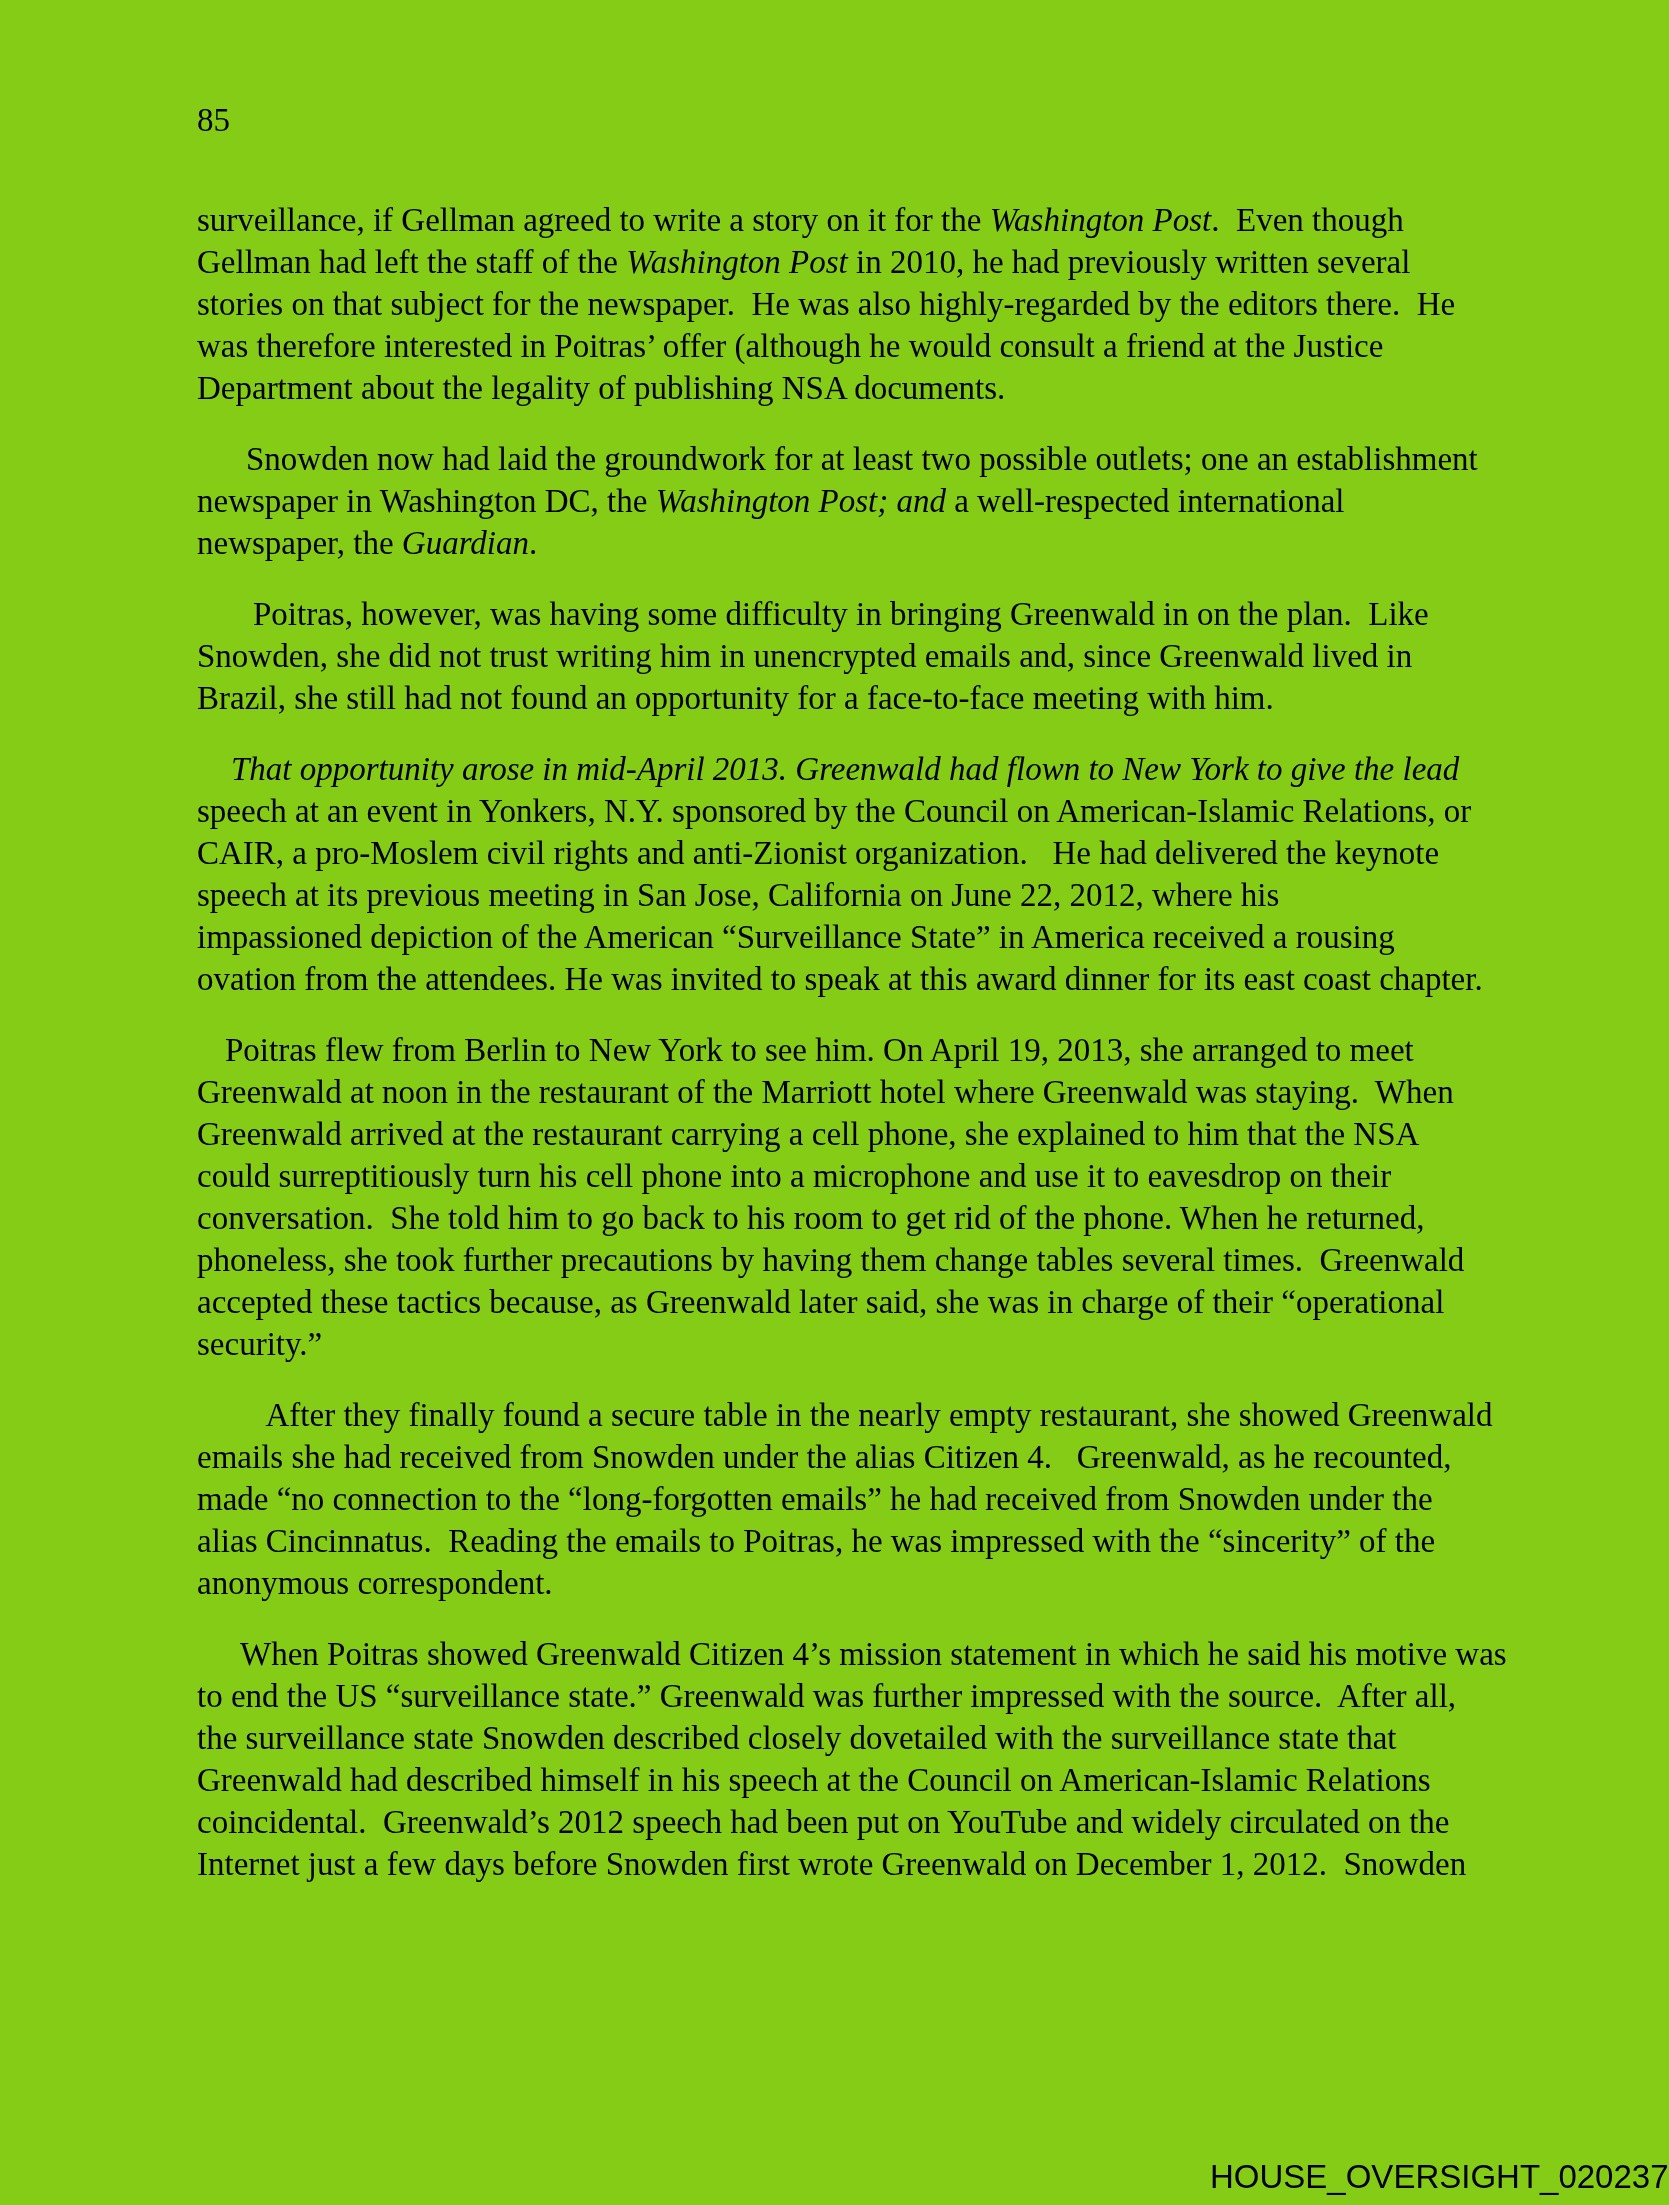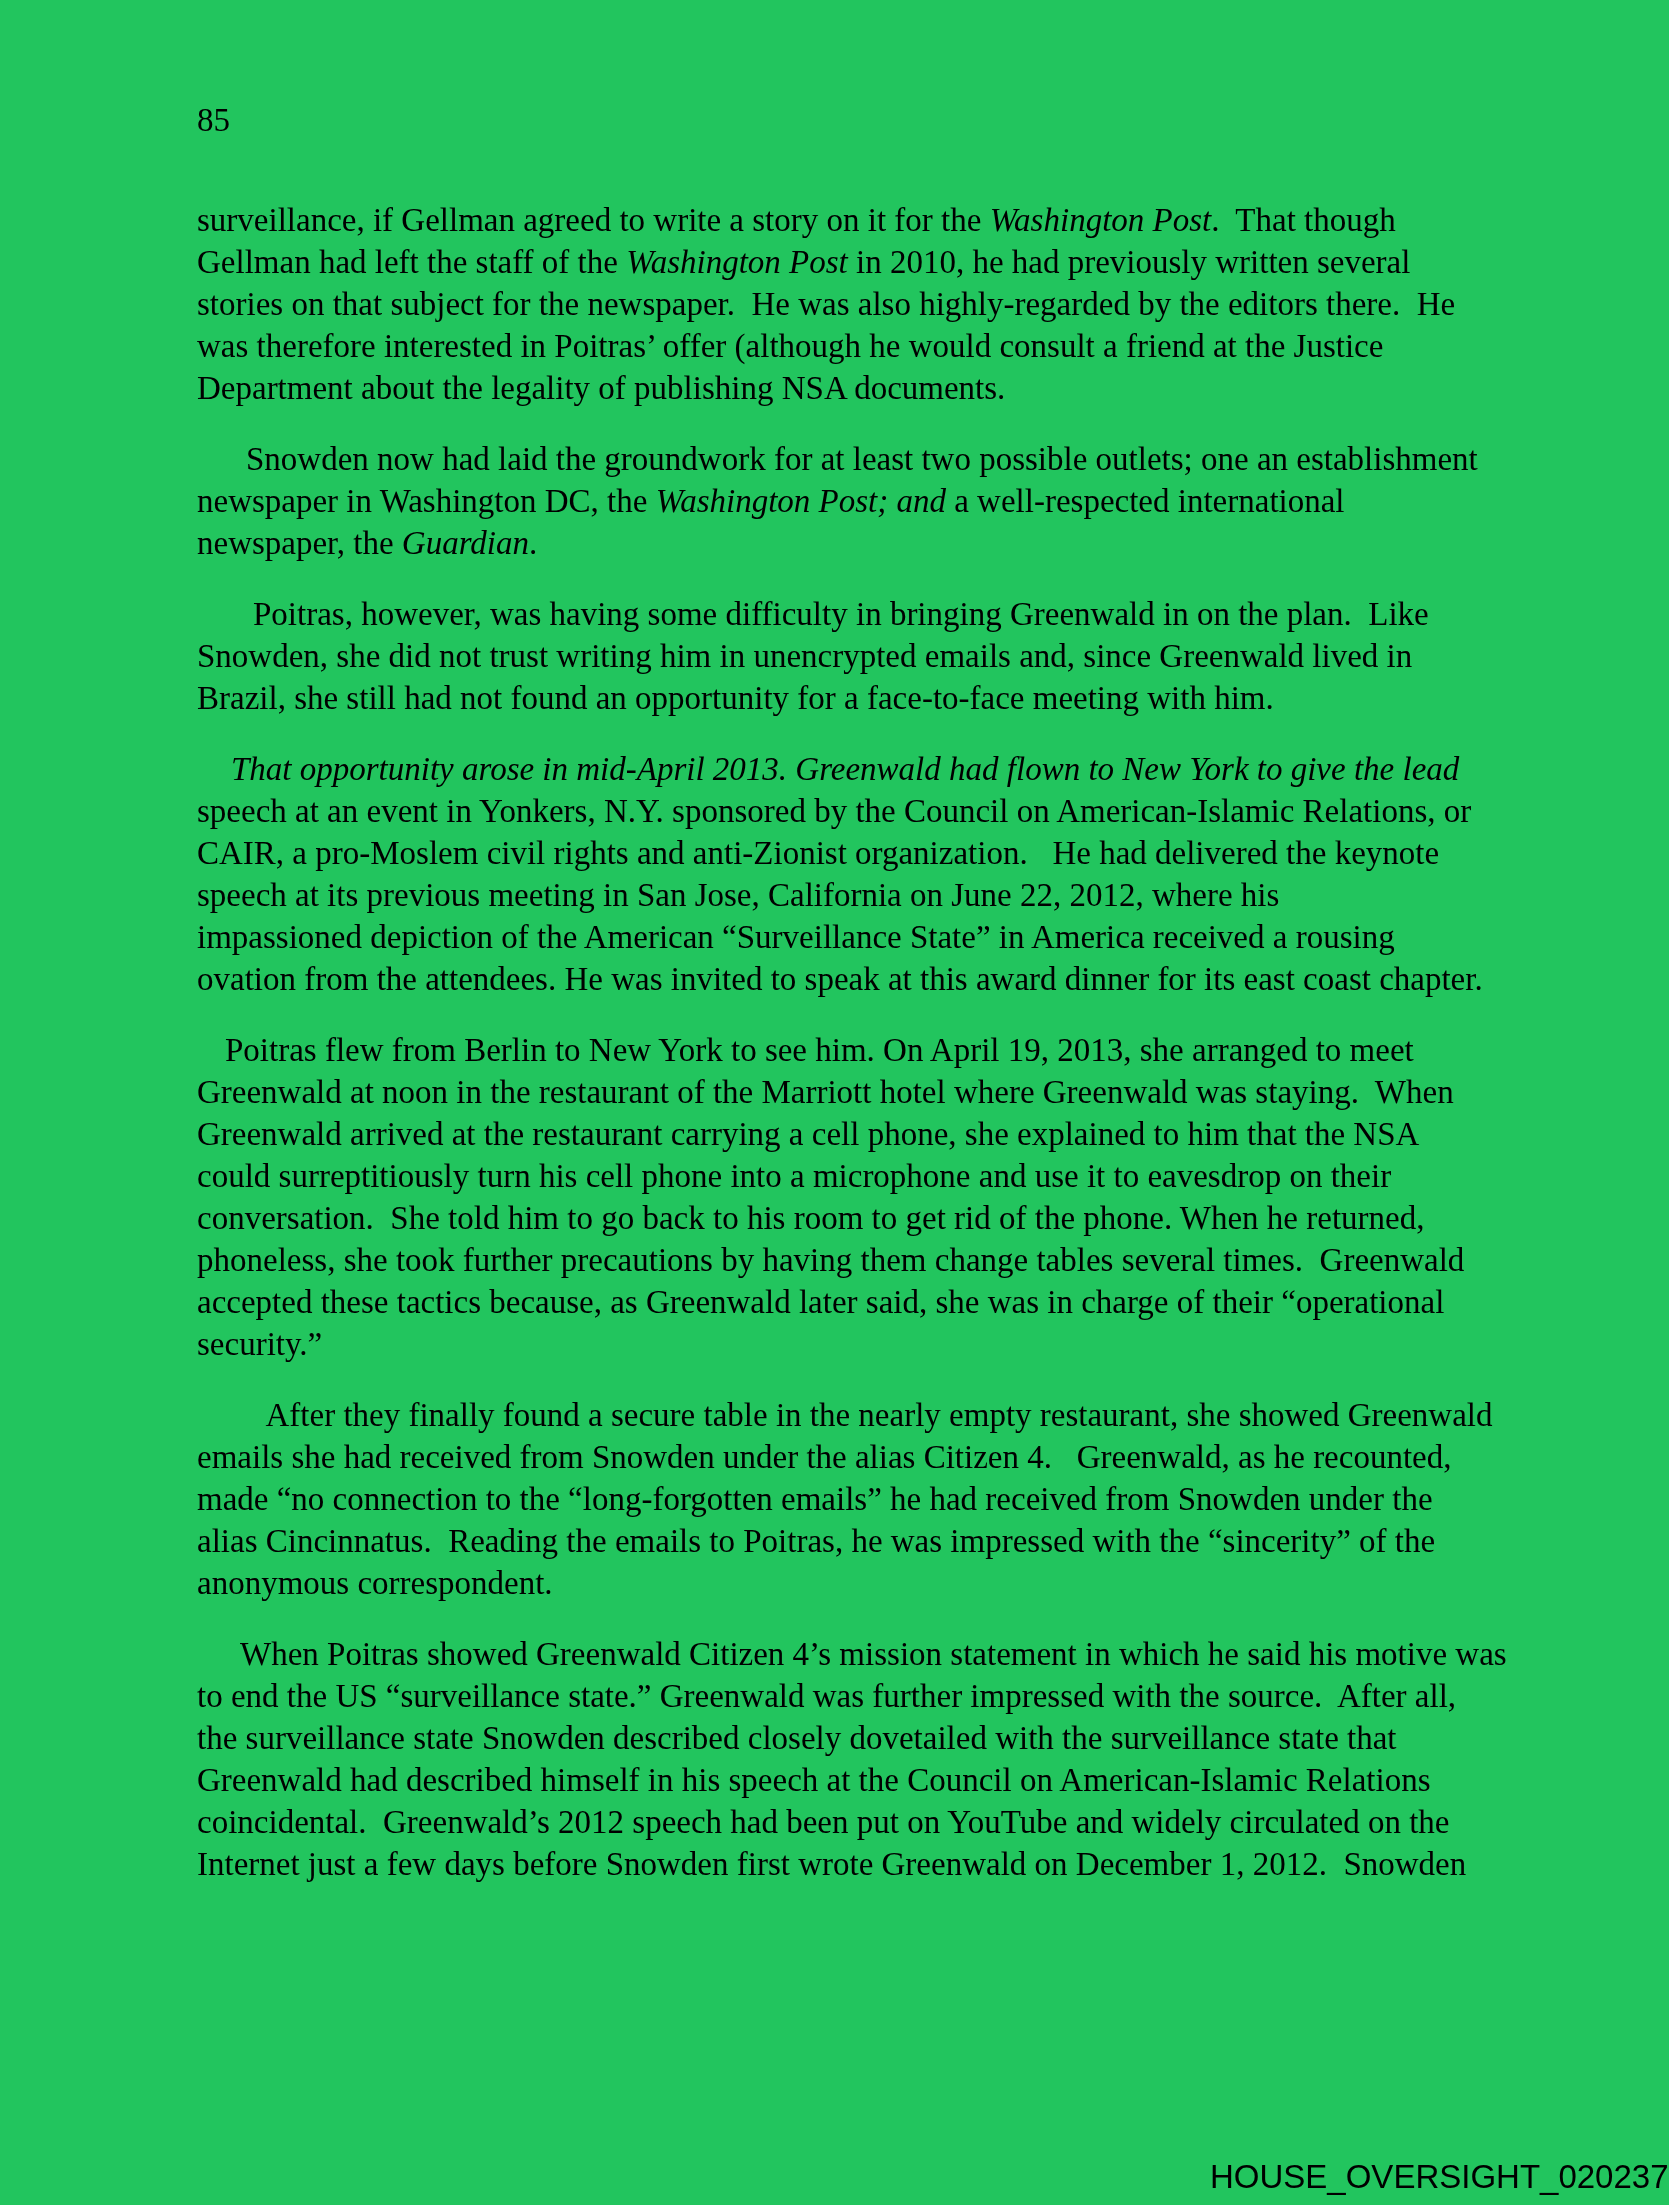--- a/index.html
+++ b/index.html
@@ -4,21 +4,21 @@
 <style>
   html, body {
     margin: 0;
     padding: 0;
     background: #ffffff;
   }
   .page {
     position: relative;
     width: 1669px;
     height: 2205px;
-    background: #22c55e;
+    background: #84cc16;
     color: #000000;
     font-family: "Liberation Serif", serif;
     overflow: hidden;
   }
   .page-number {
     position: absolute;
     left: 197px;
     top: 104px;
     font-size: 33px;
     line-height: 1;
@@ -55,21 +55,21 @@
   }
 </style>
 </head>
 <body>
 
 <div class="page">
   <div class="page-number">85</div>
 
   <div class="doc-body" id="doc-body">
       <p class="para">
-        <span class="line"><span>surveillance, if Gellman agreed to write a story on it for the </span><em>Washington Post</em><span>.  That though</span></span>
+        <span class="line"><span>surveillance, if Gellman agreed to write a story on it for the </span><em>Washington Post</em><span>.  Even though</span></span>
         <span class="line"><span>Gellman had left the staff of the </span><em>Washington Post</em><span> in 2010, he had previously written several</span></span>
         <span class="line"><span>stories on that subject for the newspaper.  He was also highly-regarded by the editors there.  He</span></span>
         <span class="line"><span>was therefore interested in Poitras’ offer (although he would consult a friend at the Justice</span></span>
         <span class="line"><span>Department about the legality of publishing NSA documents.</span></span>
       </p>
       <p class="para">
         <span class="line" style="padding-left: 49px;"><span>Snowden now had laid the groundwork for at least two possible outlets; one an establishment</span></span>
         <span class="line"><span>newspaper in Washington DC, the </span><em>Washington Post; and</em><span> a well-respected international</span></span>
         <span class="line"><span>newspaper, the </span><em>Guardian</em><span>.</span></span>
       </p>

